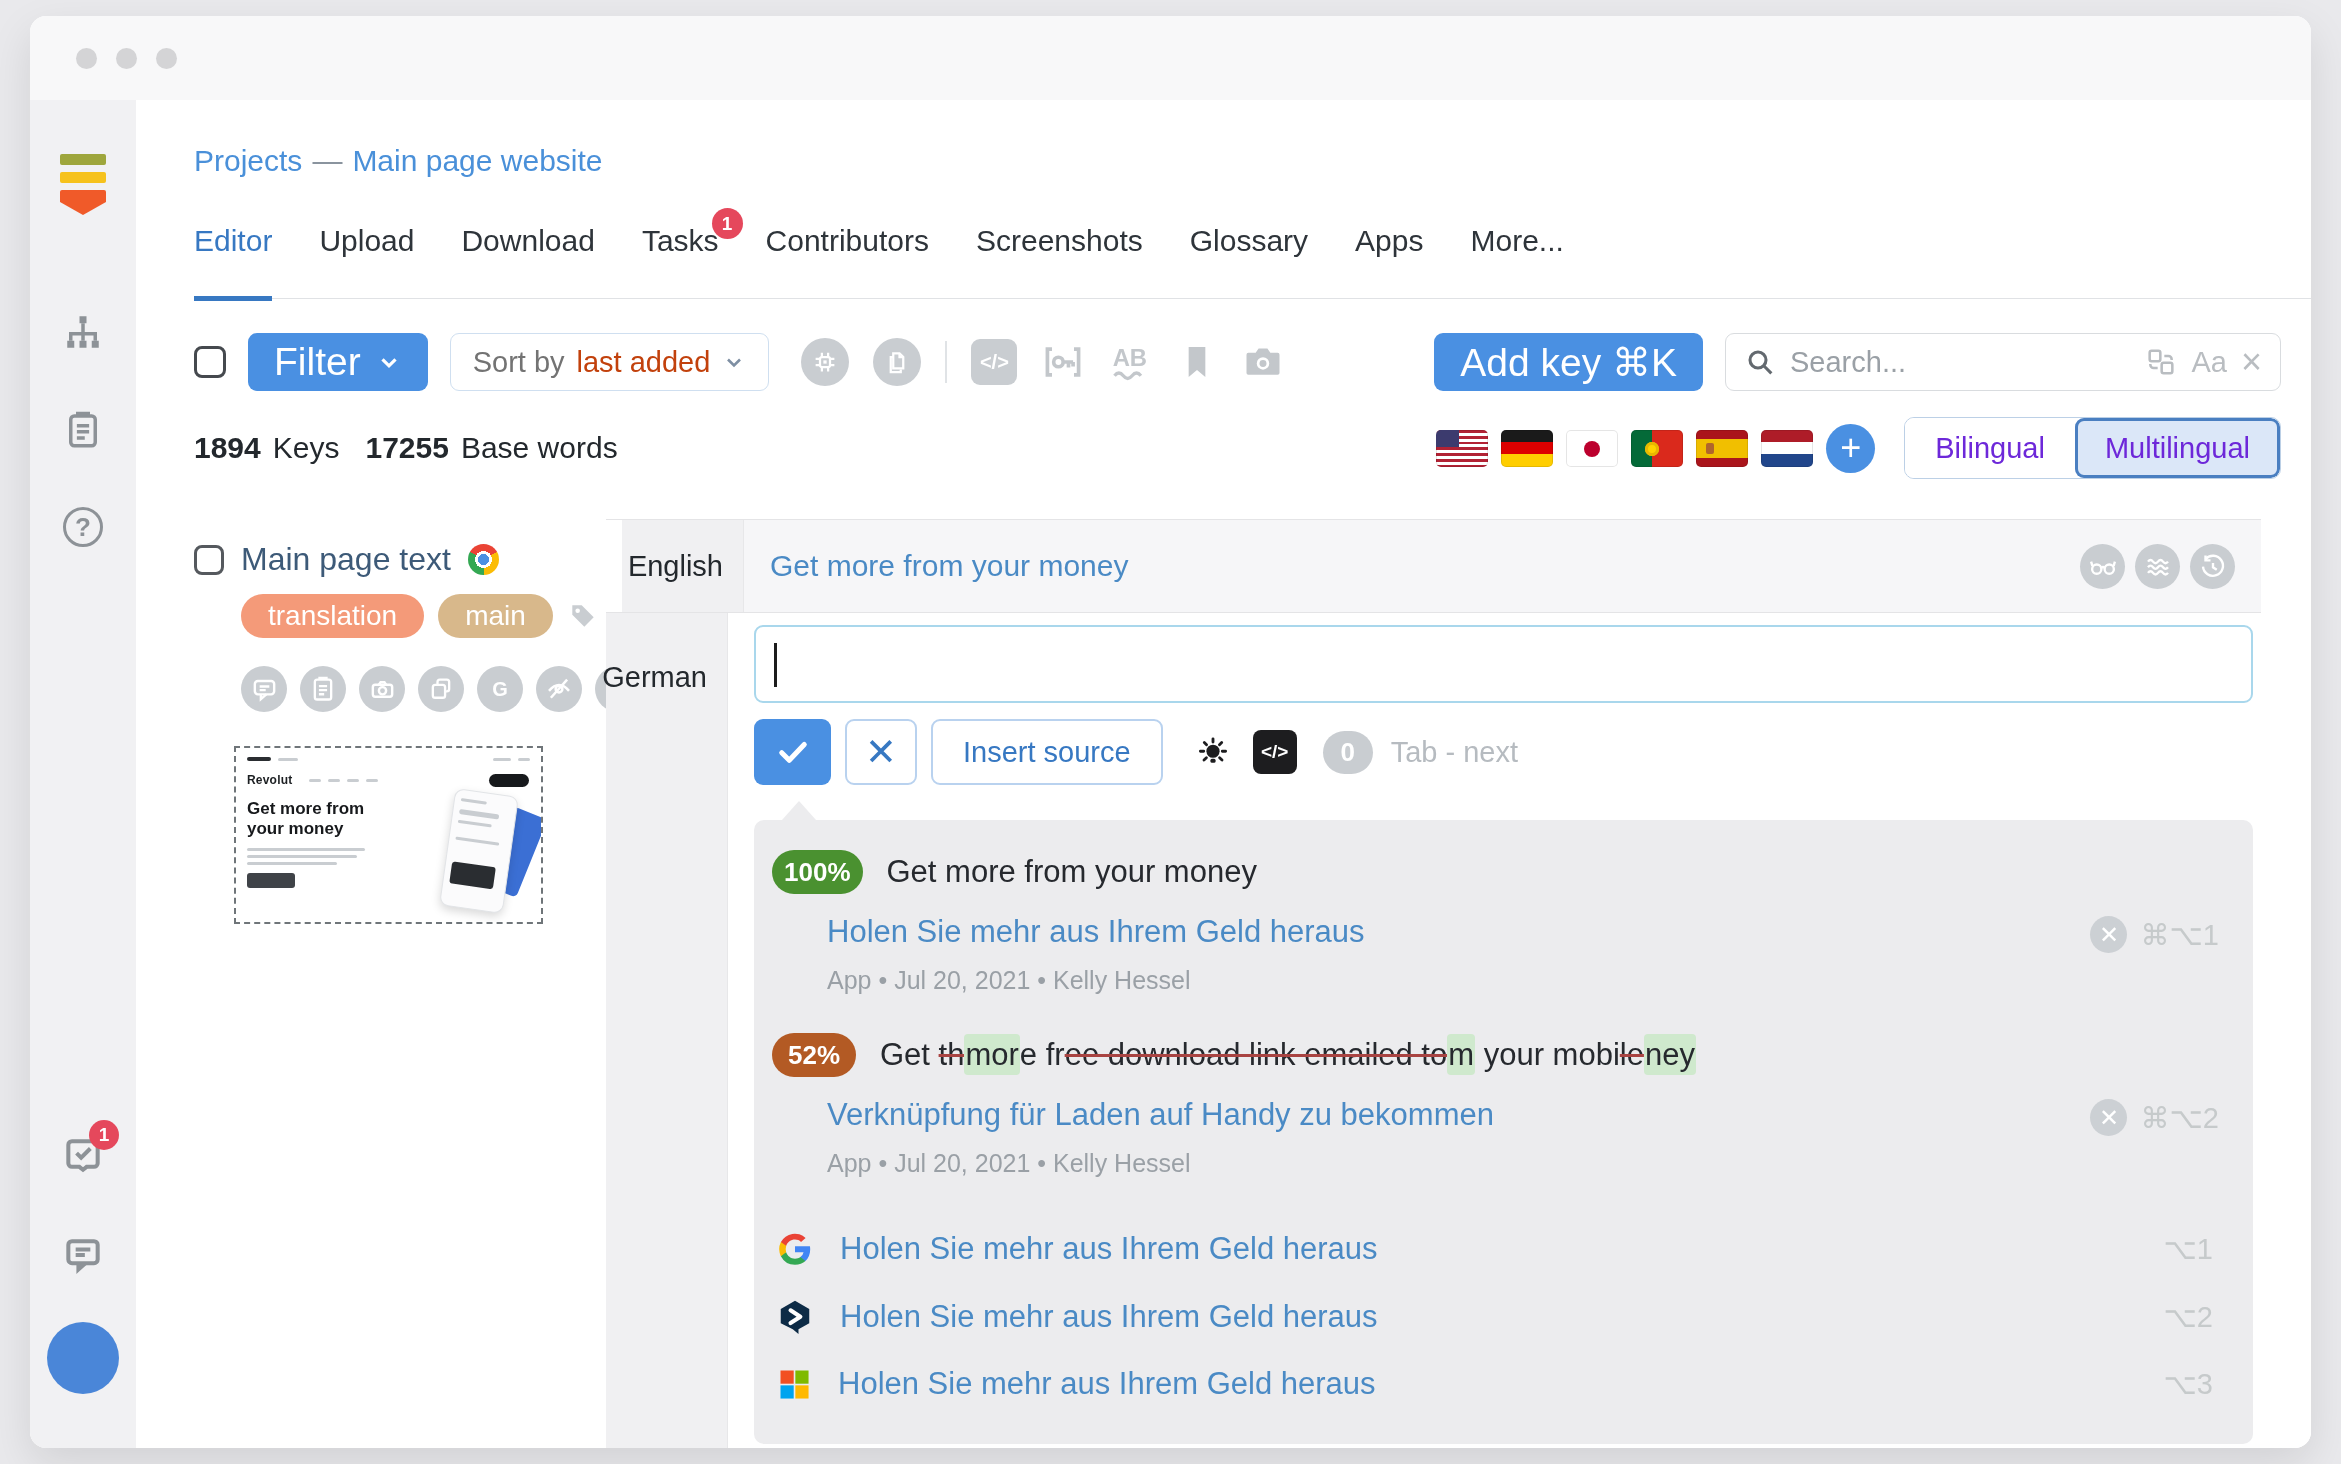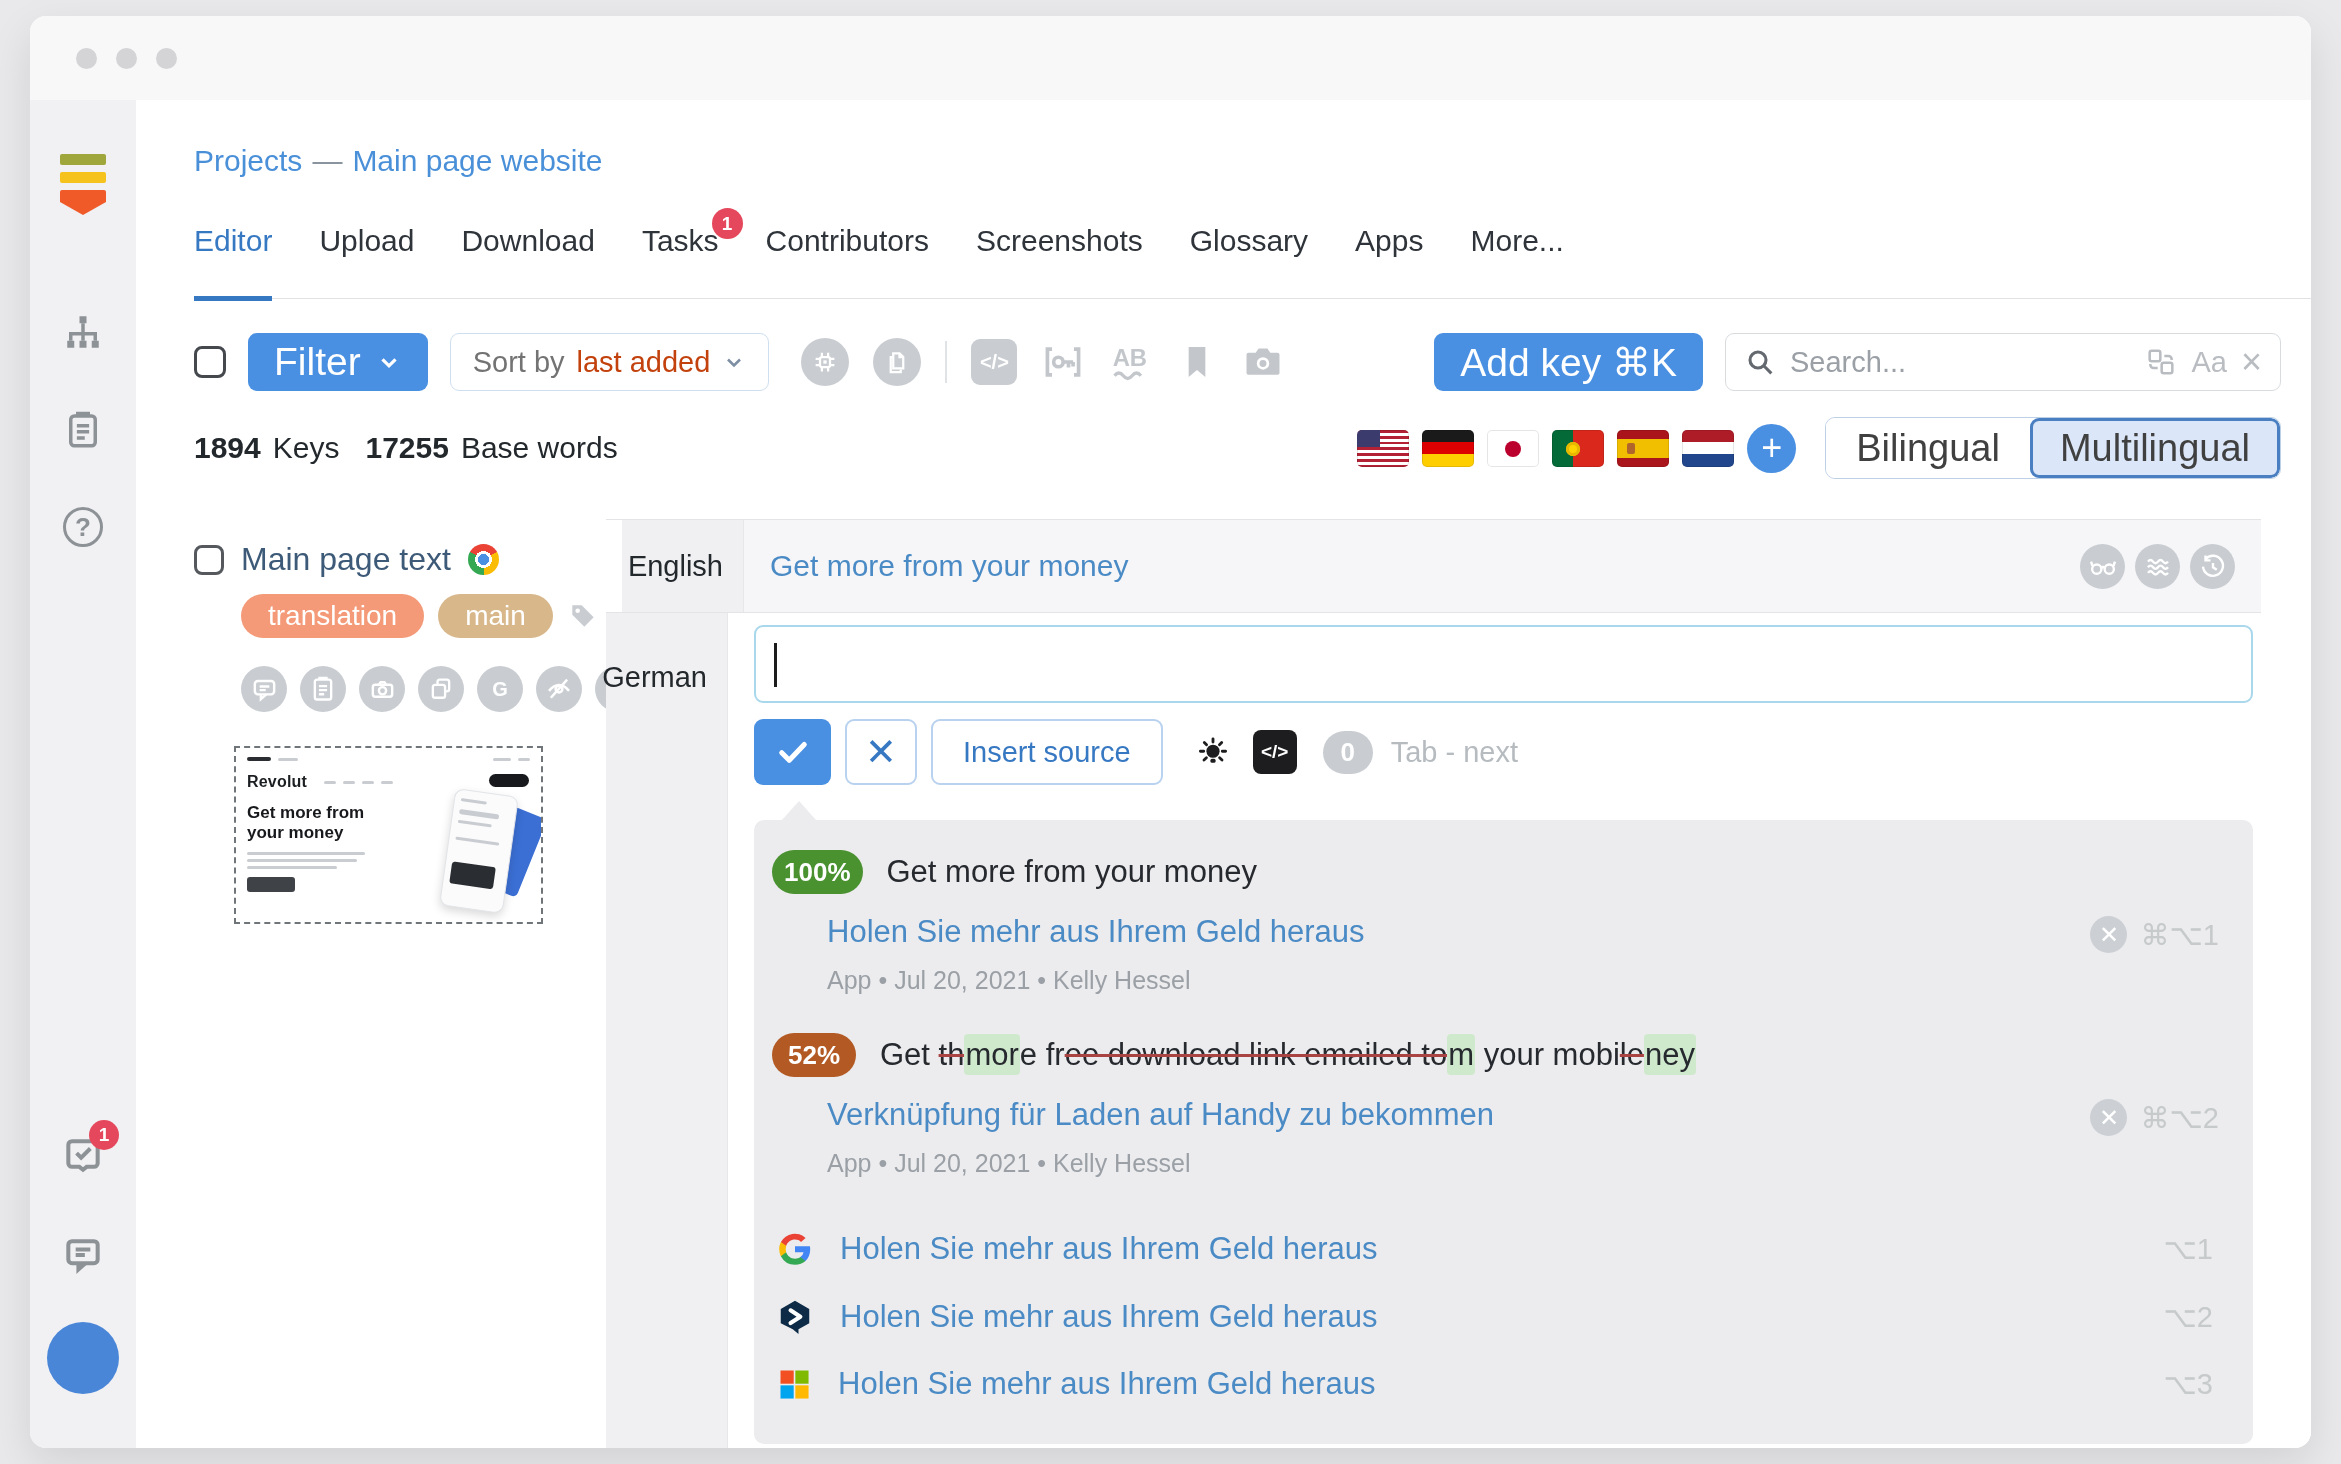--- a/index.html
+++ b/index.html
@@ -75,42 +75,42 @@
   .flag-jp { background:#fff; }
   .flag-jp::before { content:""; position:absolute; left:18px; top:11px; width:16px; height:16px; border-radius:50%; background:#bc002d; }
   .flag-pt { background:linear-gradient(90deg,#046a38 0 40%,#da291c 40%); }
   .flag-pt::before { content:""; position:absolute; left:14px; top:12px; width:14px; height:14px; border-radius:50%; background:#ffd400; box-shadow:inset 0 0 0 3px #e8b800; }
   .flag-es { background:linear-gradient(180deg,#aa151b 0 25%,#f1bf00 25% 75%,#aa151b 75%); }
   .flag-es::before { content:""; position:absolute; left:10px; top:13px; width:8px; height:11px; background:#b0652c; border-radius:2px; }
   .flag-nl { background:linear-gradient(180deg,#ae1c28 0 33%,#fff 33% 66%,#21468b 66%); }
   .plusbtn { width:49px; height:49px; border-radius:50%; background:#4a90e2; color:#fff; font-size:36px;
              display:flex; align-items:center; justify-content:center; cursor:pointer; }
   .segmented { display:flex; border:1px solid #bcd0e6; border-radius:10px; margin-left:16px; height:62px; overflow:hidden; }
-  .seg { padding:0 30px; display:flex; align-items:center; font-size:38px; color:#404040; background:#fff; cursor:pointer; }
+  .seg { padding:0 30px; display:flex; align-items:center; font-size:29px; color:#6d28d9; background:#fff; cursor:pointer; }
   .seg.active { background:#dbe7f8; box-shadow:inset 0 0 0 3px #4a7fc1; border-radius:9px; }
 
   
   .workarea { margin:40px -30px 0 0; flex:1; display:flex; min-height:0; }
   .keypanel { width:412px; flex:0 0 auto; padding-top:22px; }
   .key-head { display:flex; align-items:center; gap:17px; }
   .checkbox.sm { width:30px; height:30px; border-width:3px; border-radius:8px; border-color:#55595e; }
   .key-title { font-size:32px; color:#3d5a78; cursor:pointer; }
   .chrome { width:31px; height:31px; border-radius:50%; flex:0 0 auto;
             background:radial-gradient(circle,#4a90e2 0 5.5px,#fff 5.5px 8.5px,rgba(0,0,0,0) 8.5px),
                        conic-gradient(from -60deg,#ea4335 0 120deg,#fbbc05 0 240deg,#34a853 0 360deg); }
   .tagsrow { margin:16px 0 0 47px; display:flex; align-items:center; gap:14px; }
   .tagpill { height:44px; border-radius:22px; padding:0 27px; color:#fff; font-size:28px; display:flex; align-items:center; cursor:pointer; }
   .tag-salmon { background:#f49a79; } .tag-tan { background:#d8b88b; }
   .keyicons { margin:28px 0 0 47px; display:flex; gap:13px; }
   .circ { width:46px; height:46px; border-radius:50%; background:#c9cdd1; display:flex; align-items:center; justify-content:center; cursor:pointer; flex:0 0 auto; }
   .thumb { margin:34px 0 0 40px; width:309px; height:178px; border:2px dashed #6f7579; background:#fff; position:relative; padding:9px 11px; overflow:hidden; }
   .t-bar { background:#c9cdd1; height:3px; border-radius:2px; }
   .t-dark { background:#2a2d31; }
   .t-row { display:flex; align-items:center; gap:7px; }
-  .t-brand { font-size:16px; font-weight:bold; color:#1c1f22; letter-spacing:.2px; }
+  .t-brand { font-size:12px; font-weight:bold; color:#1c1f22; letter-spacing:.2px; }
   .t-h { margin-top:12px; font-size:17px; line-height:1.18; font-weight:bold; color:#17191c; width:130px; }
   .t-btn { position:absolute; right:12px; top:26px; width:40px; height:13px; background:#17191c; border-radius:7px; }
   .t-cta { margin-top:8px; width:48px; height:15px; background:#3f4348; border-radius:3px; }
   .t-phone { position:absolute; right:30px; top:44px; width:64px; height:118px; background:#fbfbfc; border:1px solid #e2e4e7;
              border-radius:9px; transform:rotate(8deg); box-shadow:0 4px 10px rgba(0,0,0,.15); z-index:2; padding:8px 6px; }
   .t-card { position:absolute; right:8px; top:62px; width:36px; height:84px; background:#3b6fd4; border-radius:5px; transform:rotate(22deg); z-index:1; }
 
   
   .grid { flex:1; margin-right:50px; border-top:1px solid #e4e4e6; display:flex; flex-direction:column; min-width:0; }
   .g-row { display:flex; border-bottom:1px solid #e4e4e6; }

